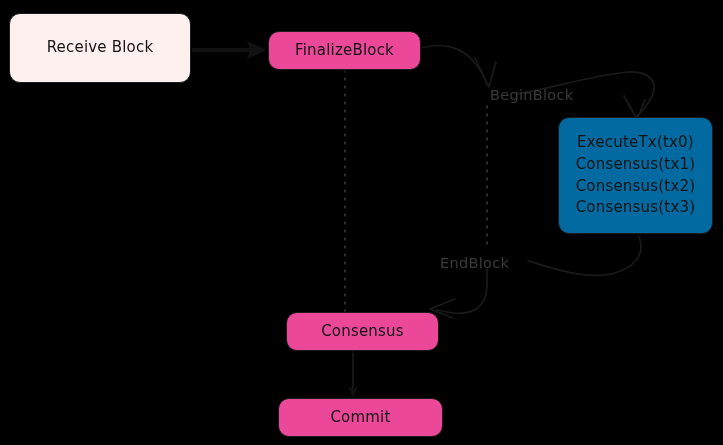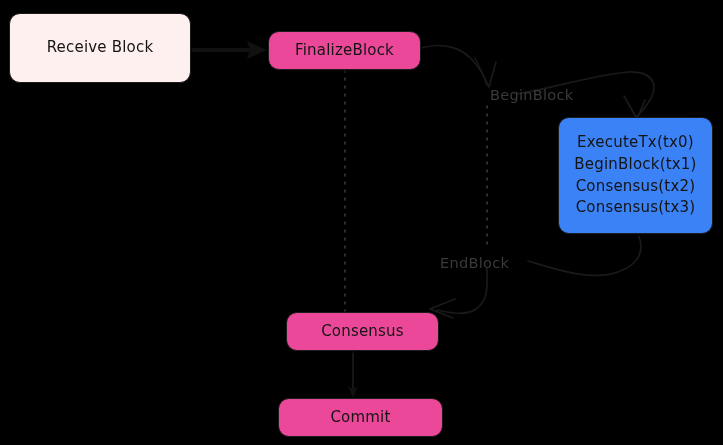--- a/index.html
+++ b/index.html
@@ -27,21 +27,21 @@
     justify-content: center;
     text-align: center;
     color: #141414;
     font-size: 15px;
     line-height: 1.45;
     letter-spacing: 0.2px;
     box-shadow: 1px 2px 0 rgba(0,0,0,0.55);
   }
   .node-pink  { background: #fdf0ee; }
   .node-green { background: #ec4899; }
-  .node-blue  { background: #3b82f6; }
+  .node-blue  { background: #0369a1; }
 
   .node .line { display: block; white-space: nowrap; }
 
   .edge-label {
     position: absolute;
     color: #3a3a3a;
     font-size: 14.5px;
     letter-spacing: 0.3px;
     white-space: nowrap;
     text-shadow: 0 0 1px rgba(0,0,0,0.2);
@@ -109,21 +109,21 @@
   <div class="node node-pink" style="left:9px; top:13px; width:182px; height:70px;">
     <span class="line">Receive Block</span>
   </div>
 
   <div class="node node-green" style="left:268px; top:31px; width:153px; height:39px;">
     <span class="line">FinalizeBlock</span>
   </div>
 
   <div class="node node-blue" style="left:558px; top:117px; width:155px; height:117px;">
     <span class="line">ExecuteTx(tx0)</span>
-    <span class="line">BeginBlock(tx1)</span>
+    <span class="line">Consensus(tx1)</span>
     <span class="line">Consensus(tx2)</span>
     <span class="line">Consensus(tx3)</span>
   </div>
 
   <div class="node node-green" style="left:286px; top:312px; width:153px; height:39px;">
     <span class="line">Consensus</span>
   </div>
 
   <div class="node node-green" style="left:278px; top:398px; width:165px; height:39px;">
     <span class="line">Commit</span>

